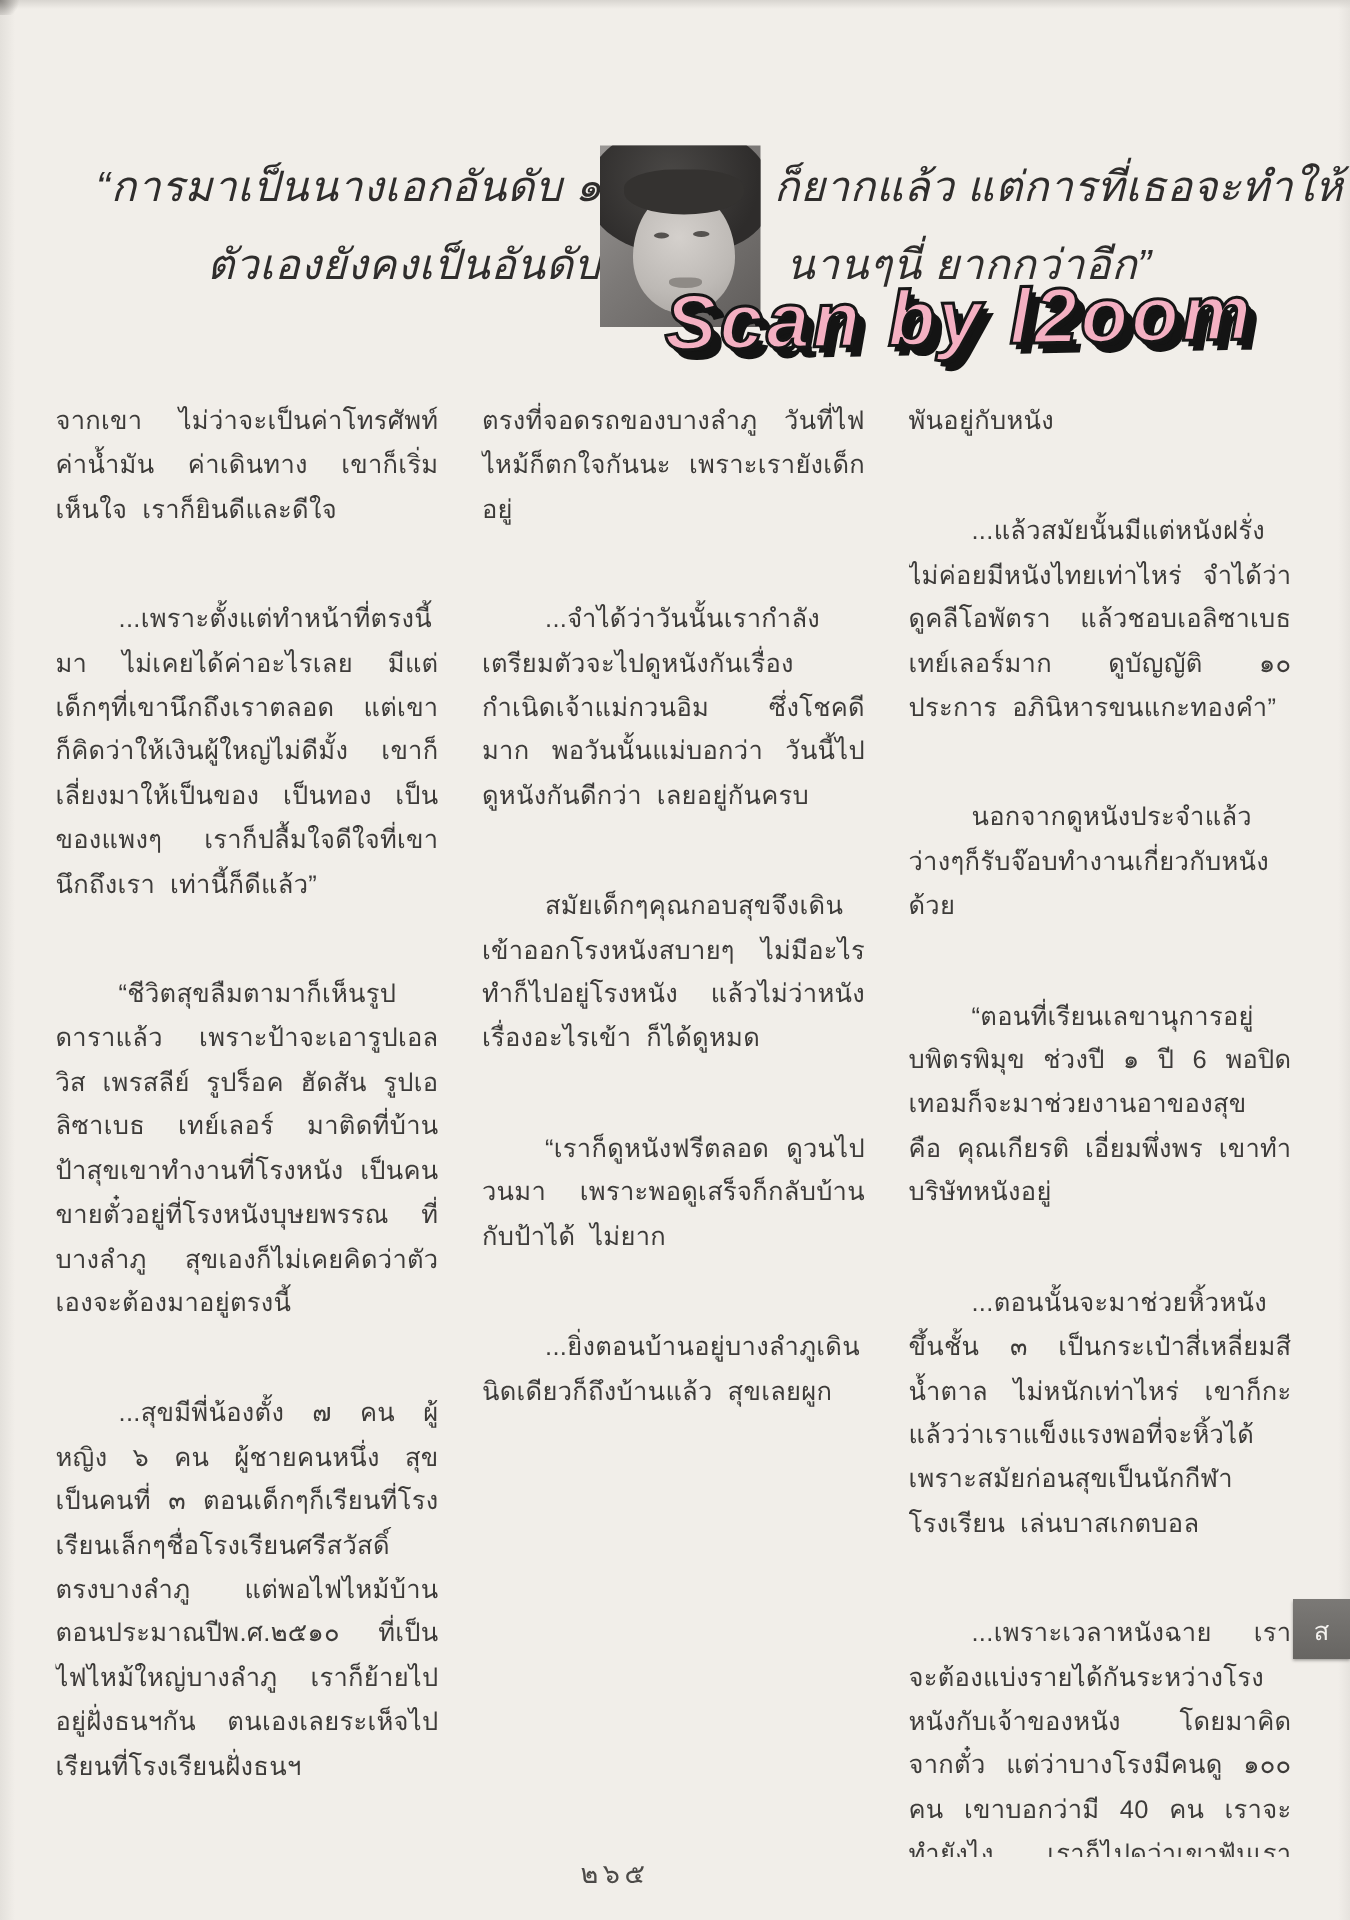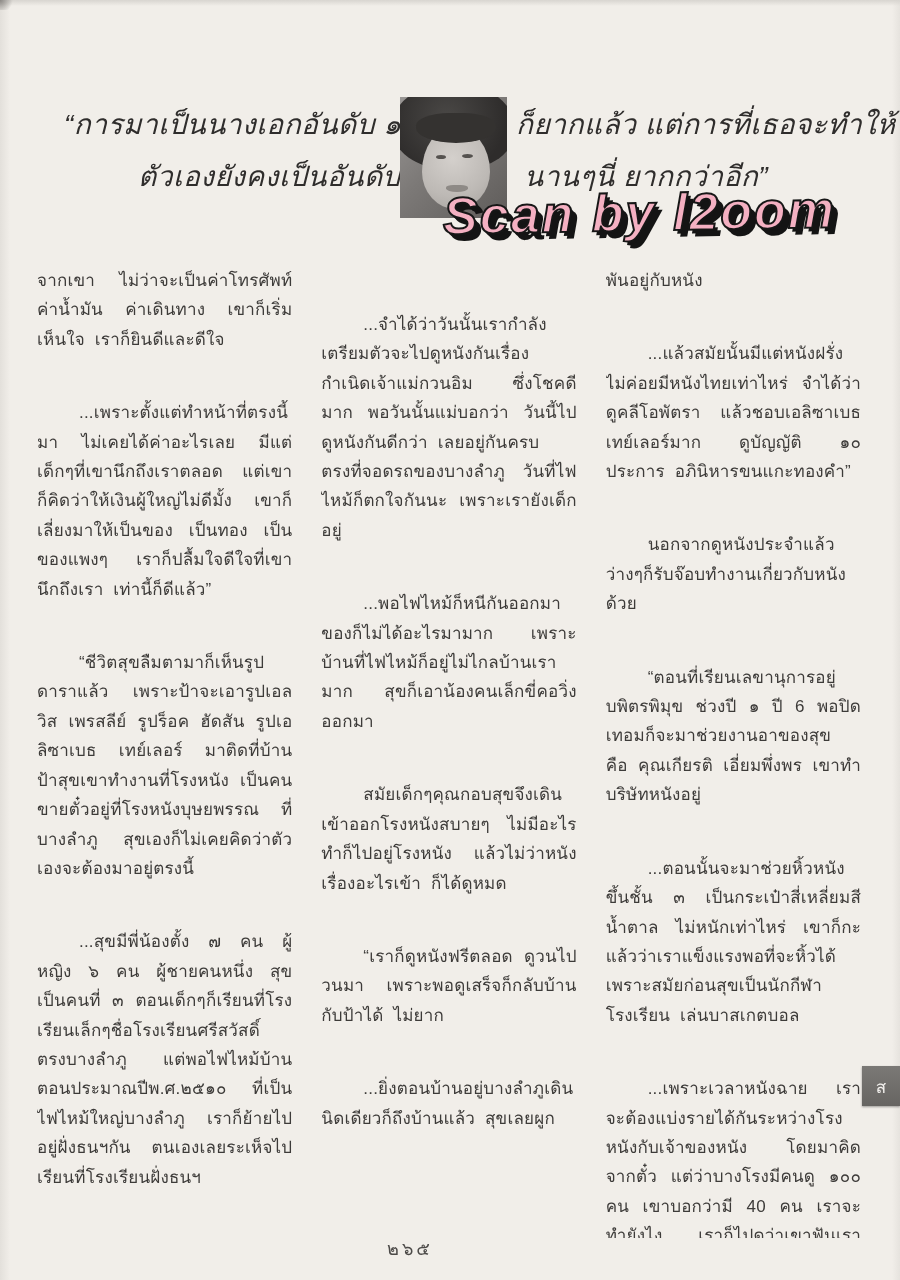--- a/index.html
+++ b/index.html
@@ -128,23 +128,22 @@
 
   <div class="columns">
     <div class="col">
         <p class="para">จากเขา ไม่ว่าจะเป็นค่าโทรศัพท์ ค่าน้ำมัน ค่าเดินทาง เขาก็เริ่มเห็นใจ เราก็ยินดีและดีใจ</p>
         <p class="para indent">...เพราะตั้งแต่ทำหน้าที่ตรงนี้มา ไม่เคยได้ค่าอะไรเลย มีแต่เด็กๆที่เขานึกถึงเราตลอด แต่เขาก็คิดว่าให้เงินผู้ใหญ่ไม่ดีมั้ง เขาก็เลี่ยงมาให้เป็นของ เป็นทอง เป็นของแพงๆ เราก็ปลื้มใจดีใจที่เขานึกถึงเรา เท่านี้ก็ดีแล้ว”</p>
         <p class="para indent">“ชีวิตสุขลืมตามาก็เห็นรูปดาราแล้ว เพราะป้าจะเอารูปเอลวิส เพรสลีย์ รูปร็อค ฮัดสัน รูปเอลิซาเบธ เทย์เลอร์ มาติดที่บ้าน ป้าสุขเขาทำงานที่โรงหนัง เป็นคนขายตั๋วอยู่ที่โรงหนังบุษยพรรณ ที่บางลำภู สุขเองก็ไม่เคยคิดว่าตัวเองจะต้องมาอยู่ตรงนี้</p>
         <p class="para indent">...สุขมีพี่น้องตั้ง ๗ คน ผู้หญิง ๖ คน ผู้ชายคนหนึ่ง สุขเป็นคนที่ ๓ ตอนเด็กๆก็เรียนที่โรงเรียนเล็กๆชื่อโรงเรียนศรีสวัสดิ์ ตรงบางลำภู แต่พอไฟไหม้บ้านตอนประมาณปีพ.ศ.๒๕๑๐ ที่เป็นไฟไหม้ใหญ่บางลำภู เราก็ย้ายไปอยู่ฝั่งธนฯกัน ตนเองเลยระเห็จไปเรียนที่โรงเรียนฝั่งธนฯ</p>
         <p class="para indent">...ตอนอยู่บ้านที่บางลำภู เราเช่าที่สมเด็จพระนางเจ้ารำไพพรรณีอยู่ตรงข้างๆตลาด ถ้าตอนนี้ก็คือ</p>
       </div>
     <div class="col">
+        <p class="para">ตรงที่จอดรถของบางลำภู วันที่ไฟไหม้ก็ตกใจกันนะ เพราะเรายังเด็กอยู่</p>
         <p class="para indent">...จำได้ว่าวันนั้นเรากำลังเตรียมตัวจะไปดูหนังกันเรื่อง กำเนิดเจ้าแม่กวนอิม ซึ่งโชคดีมาก พอวันนั้นแม่บอกว่า วันนี้ไปดูหนังกันดีกว่า เลยอยู่กันครบ</p>
-        <p class="para">ตรงที่จอดรถของบางลำภู วันที่ไฟไหม้ก็ตกใจกันนะ เพราะเรายังเด็กอยู่</p>
-        <p class="para indent">...พอไฟไหม้ก็หนีกันออกมา ของก็ไม่ได้อะไรมามาก เพราะบ้านที่ไฟไหม้ก็อยู่ไม่ไกลบ้านเรามาก สุขก็เอาน้องคนเล็กขี่คอวิ่งออกมา</p>
         <p class="para indent">สมัยเด็กๆคุณกอบสุขจึงเดินเข้าออกโรงหนังสบายๆ ไม่มีอะไรทำก็ไปอยู่โรงหนัง แล้วไม่ว่าหนังเรื่องอะไรเข้า ก็ได้ดูหมด</p>
         <p class="para indent">“เราก็ดูหนังฟรีตลอด ดูวนไปวนมา เพราะพอดูเสร็จก็กลับบ้านกับป้าได้ ไม่ยาก</p>
         <p class="para indent">...ยิ่งตอนบ้านอยู่บางลำภูเดินนิดเดียวก็ถึงบ้านแล้ว สุขเลยผูก</p>
       </div>
     <div class="col">
         <p class="para">พันอยู่กับหนัง</p>
         <p class="para indent">...แล้วสมัยนั้นมีแต่หนังฝรั่ง ไม่ค่อยมีหนังไทยเท่าไหร่ จำได้ว่าดูคลีโอพัตรา แล้วชอบเอลิซาเบธ เทย์เลอร์มาก ดูบัญญัติ ๑๐ ประการ อภินิหารขนแกะทองคำ”</p>
         <p class="para indent">นอกจากดูหนังประจำแล้ว ว่างๆก็รับจ๊อบทำงานเกี่ยวกับหนังด้วย</p>
         <p class="para indent">“ตอนที่เรียนเลขานุการอยู่บพิตรพิมุข ช่วงปี ๑ ปี 6 พอปิดเทอมก็จะมาช่วยงานอาของสุข คือ คุณเกียรติ เอี่ยมพึ่งพร เขาทำบริษัทหนังอยู่</p>
         <p class="para indent">...ตอนนั้นจะมาช่วยหิ้วหนังขึ้นชั้น ๓ เป็นกระเป๋าสี่เหลี่ยมสีน้ำตาล ไม่หนักเท่าไหร่ เขาก็กะแล้วว่าเราแข็งแรงพอที่จะหิ้วได้ เพราะสมัยก่อนสุขเป็นนักกีฬาโรงเรียน เล่นบาสเกตบอล</p>

